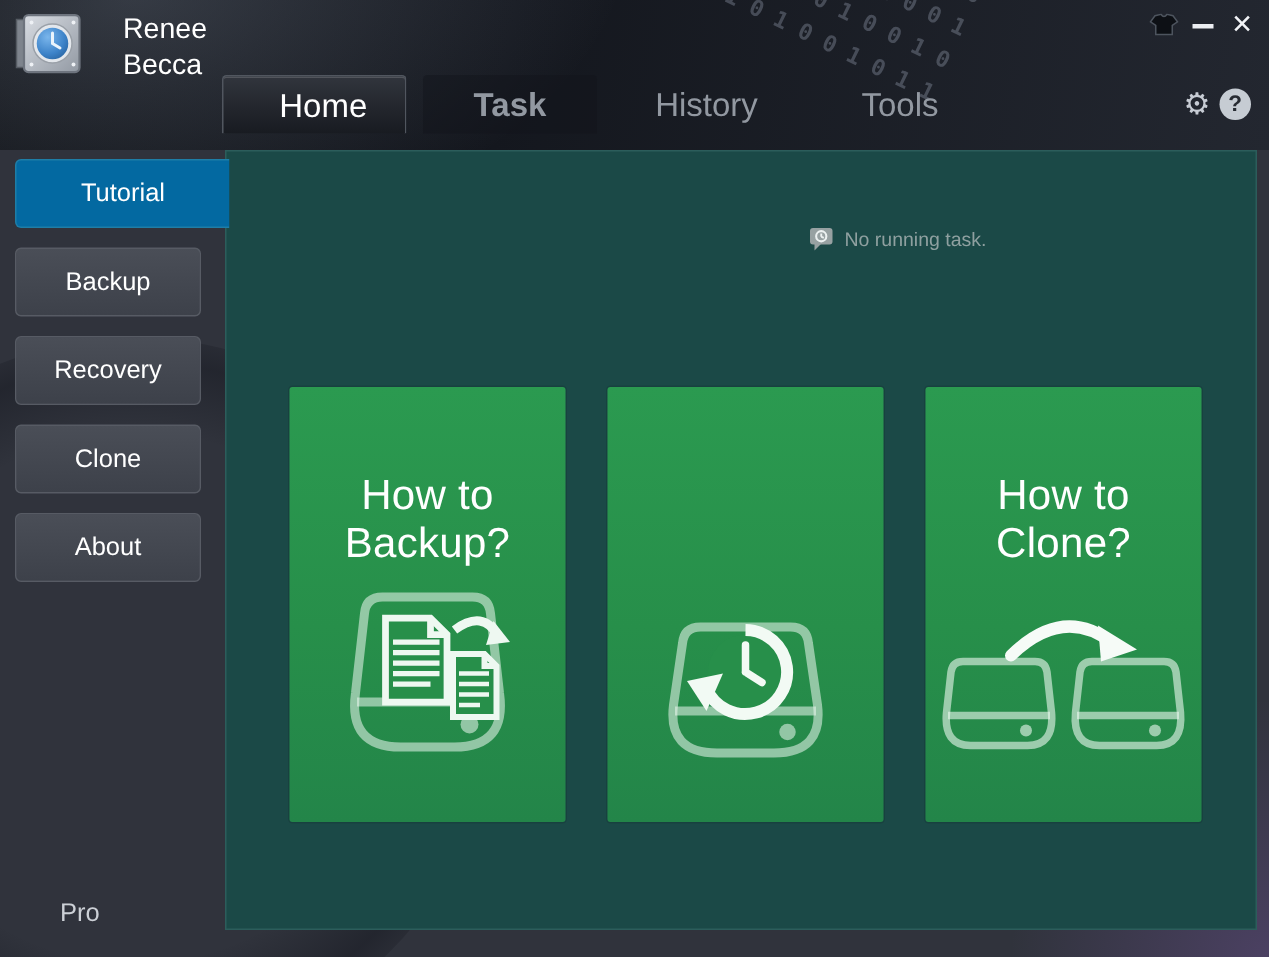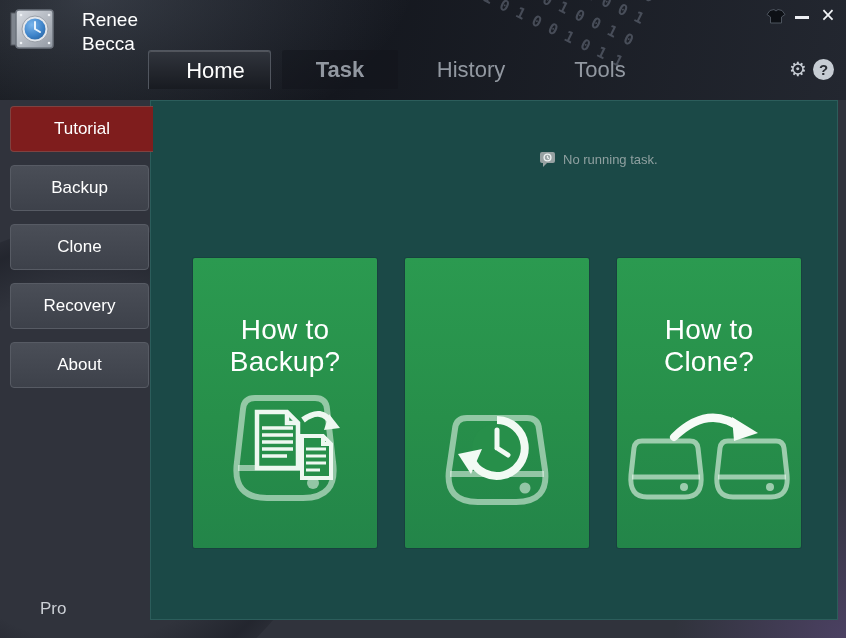--- a/index.html
+++ b/index.html
@@ -31,25 +31,25 @@
   .min-dash{width:14px;height:3px;background:#eceef2;margin-top:9px;}
   .close{left:816px;top:3px;width:24px;height:24px;line-height:24px;text-align:center;
        font-size:23px;color:#f2f4f7;}
   .gear{position:absolute;left:786px;top:57px;width:24px;height:24px;line-height:24px;text-align:center;
        font-family:"DejaVu Sans",sans-serif;font-size:20px;color:#c7ccd4;cursor:pointer;}
   .help{position:absolute;left:813px;top:59px;width:21px;height:21px;border-radius:50%;
        background:#c6ccd3;color:#272b32;font-weight:bold;font-size:15px;line-height:21px;
        text-align:center;cursor:pointer;}
   
   .sidebar{position:absolute;left:10px;top:106px;width:143px;z-index:3;}
-  .side-item{width:139px;height:46px;margin-bottom:13px;box-sizing:border-box;
+  .side-item{width:124px;height:46px;margin-bottom:13px;box-sizing:border-box;
        display:flex;align-items:center;justify-content:center;cursor:pointer;
        background:linear-gradient(180deg,#4a4e57,#3d414a);
        border:1px solid #575b64;border-radius:4px;color:#fff;font-size:17px;}
-  .side-item.active{width:143px;background:#7f1d1d;border:1px solid rgba(130,200,190,0.22);
+  .side-item.active{width:143px;background:#0369a1;border:1px solid rgba(130,200,190,0.22);
        border-right:none;border-radius:4px 0 0 4px;}
   
   .panel{position:absolute;left:150px;top:100px;width:688px;height:520px;box-sizing:border-box;
        background:#1b4947;border:1px solid rgba(128,198,188,0.17);z-index:1;}
   .status{position:absolute;left:388px;top:50px;display:flex;align-items:center;gap:7px;
        color:#8fa0a0;font-size:13px;}
   .card{position:absolute;top:157px;width:184px;height:290px;cursor:pointer;text-align:center;
        background:linear-gradient(180deg,#2b9a50 0%,#278f4a 55%,#238549 100%);
        border-radius:2px;box-shadow:0 0 0 1px rgba(0,0,0,0.10);}
   .card h3{margin:56px 10px 0;font-size:28px;font-weight:400;color:#fff;letter-spacing:0.2px;}
@@ -183,20 +183,20 @@
         <circle cx="146" cy="88" r="4" fill="rgba(236,248,240,0.6)"></circle>
         <path d="M50,38 Q85,4 118,30" stroke="#f6fbf7" stroke-width="8" fill="none" stroke-linecap="round"></path>
         <polygon points="108,18 134,34 110,42" fill="#f6fbf7"></polygon>
       </svg>
     </div>
   </div>
 
   <div class="sidebar">
     <div class="side-item active">Tutorial</div>
     <div class="side-item">Backup</div>
+    <div class="side-item">Recovery</div>
     <div class="side-item">Clone</div>
-    <div class="side-item">Recovery</div>
     <div class="side-item">About</div>
   </div>
 
   <div class="pro">Pro</div>
 
 </div>
 
 </body></html>

